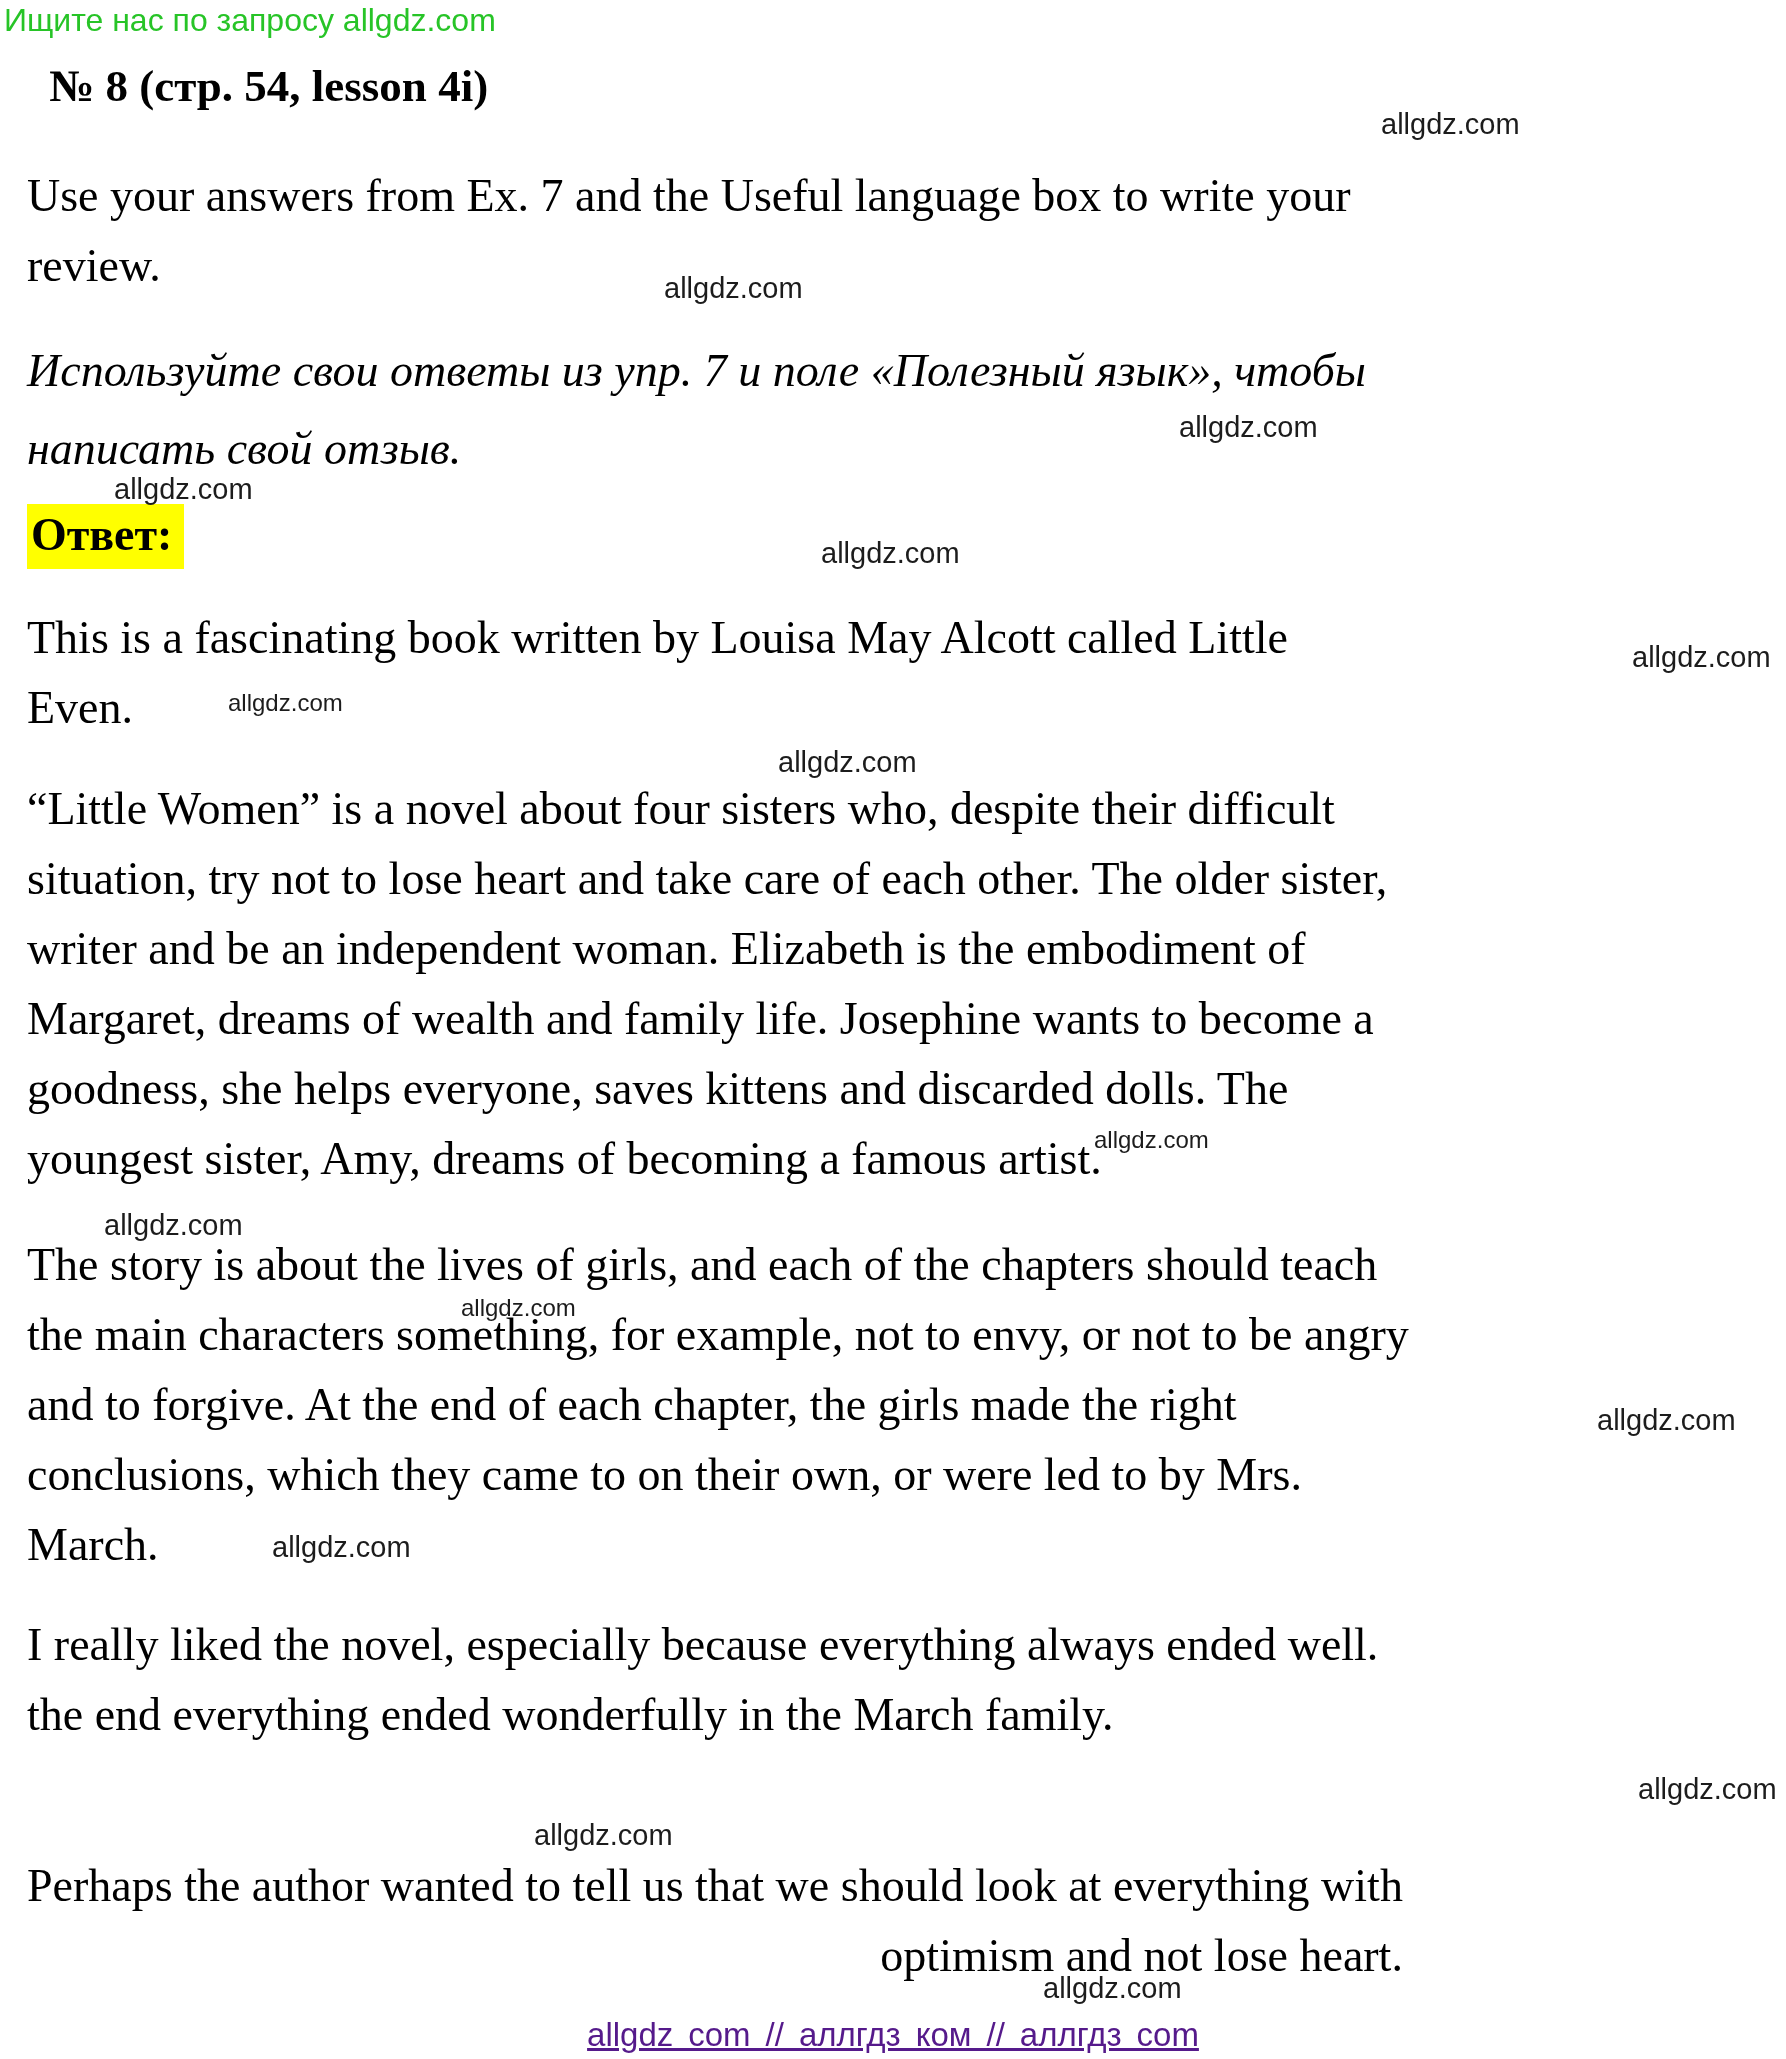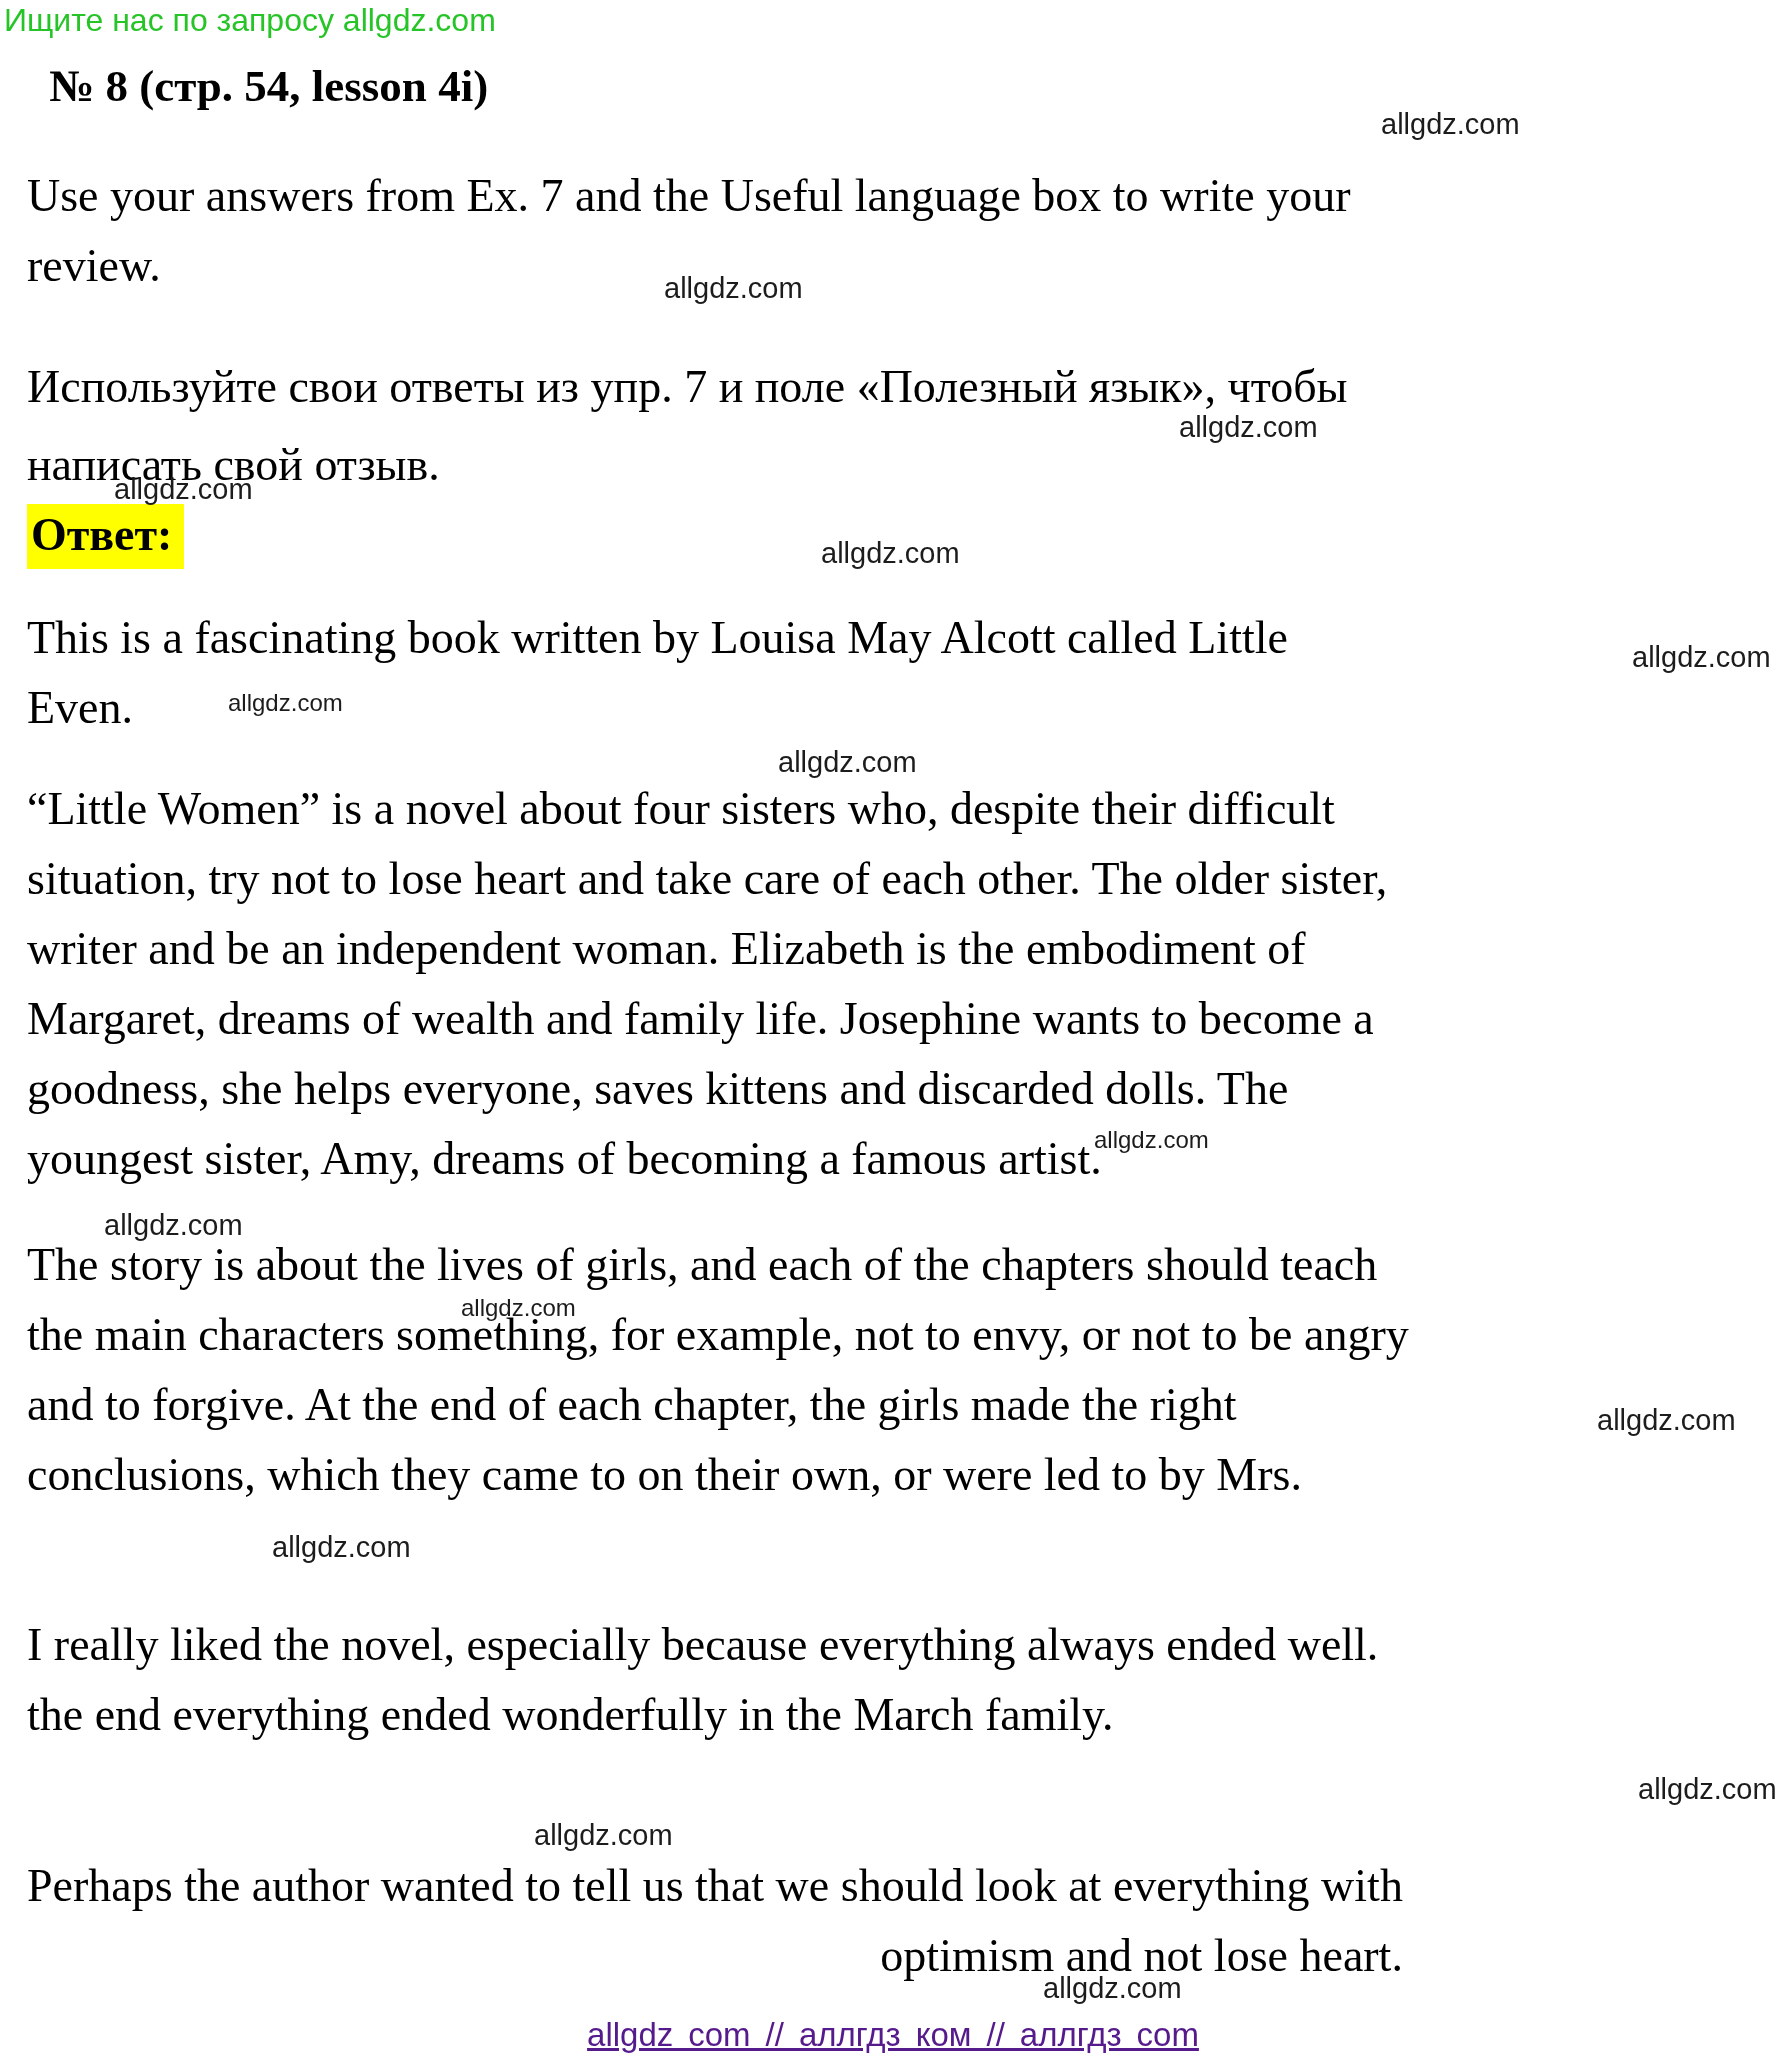--- a/index.html
+++ b/index.html
@@ -31,21 +31,21 @@
     margin-left: 20px;
   }
   .para {
     position: absolute;
     left: 27px;
     font-size: 46px;
     line-height: 70px;
   }
   .para .line { white-space: nowrap; }
   #p-task-en { top: 161px; line-height: 70px; }
-  #p-task-ru { top: 348px; line-height: 78px; }
+  #p-task-ru { top: 332px; line-height: 78px; font-style: italic; }
   #p-answer-1 { top: 603px; }
   #p-answer-2 { top: 774px; }
   #p-answer-3 { top: 1230px; }
   #p-answer-4 { top: 1610px; }
   #p-answer-5 { top: 1851px; text-align: right; }
   .answer-label {
     position: absolute;
     left: 27px; top: 504px;
     font-size: 46px;
     font-weight: 700;
@@ -119,20 +119,21 @@
     <div class="line">Margaret, dreams of wealth and family life. Josephine wants to become a</div>
     <div class="line">goodness, she helps everyone, saves kittens and discarded dolls. The</div>
     <div class="line">youngest sister, Amy, dreams of becoming a famous artist.</div>
   </div>
 
   <div class="para" id="p-answer-3">
     <div class="line">The story is about the lives of girls, and each of the chapters should teach</div>
     <div class="line">the main characters something, for example, not to envy, or not to be angry</div>
     <div class="line">and to forgive. At the end of each chapter, the girls made the right</div>
     <div class="line">conclusions, which they came to on their own, or were led to by Mrs.</div>
+    <div class="line">March.</div>
   </div>
 
   <div class="para" id="p-answer-4">
     <div class="line">I really liked the novel, especially because everything always ended well.</div>
     <div class="line">the end everything ended wonderfully in the March family.</div>
   </div>
 
   <div class="para" id="p-answer-5">
     <div class="line">Perhaps the author wanted to tell us that we should look at everything with</div>
     <div class="line">optimism and not lose heart.</div>

